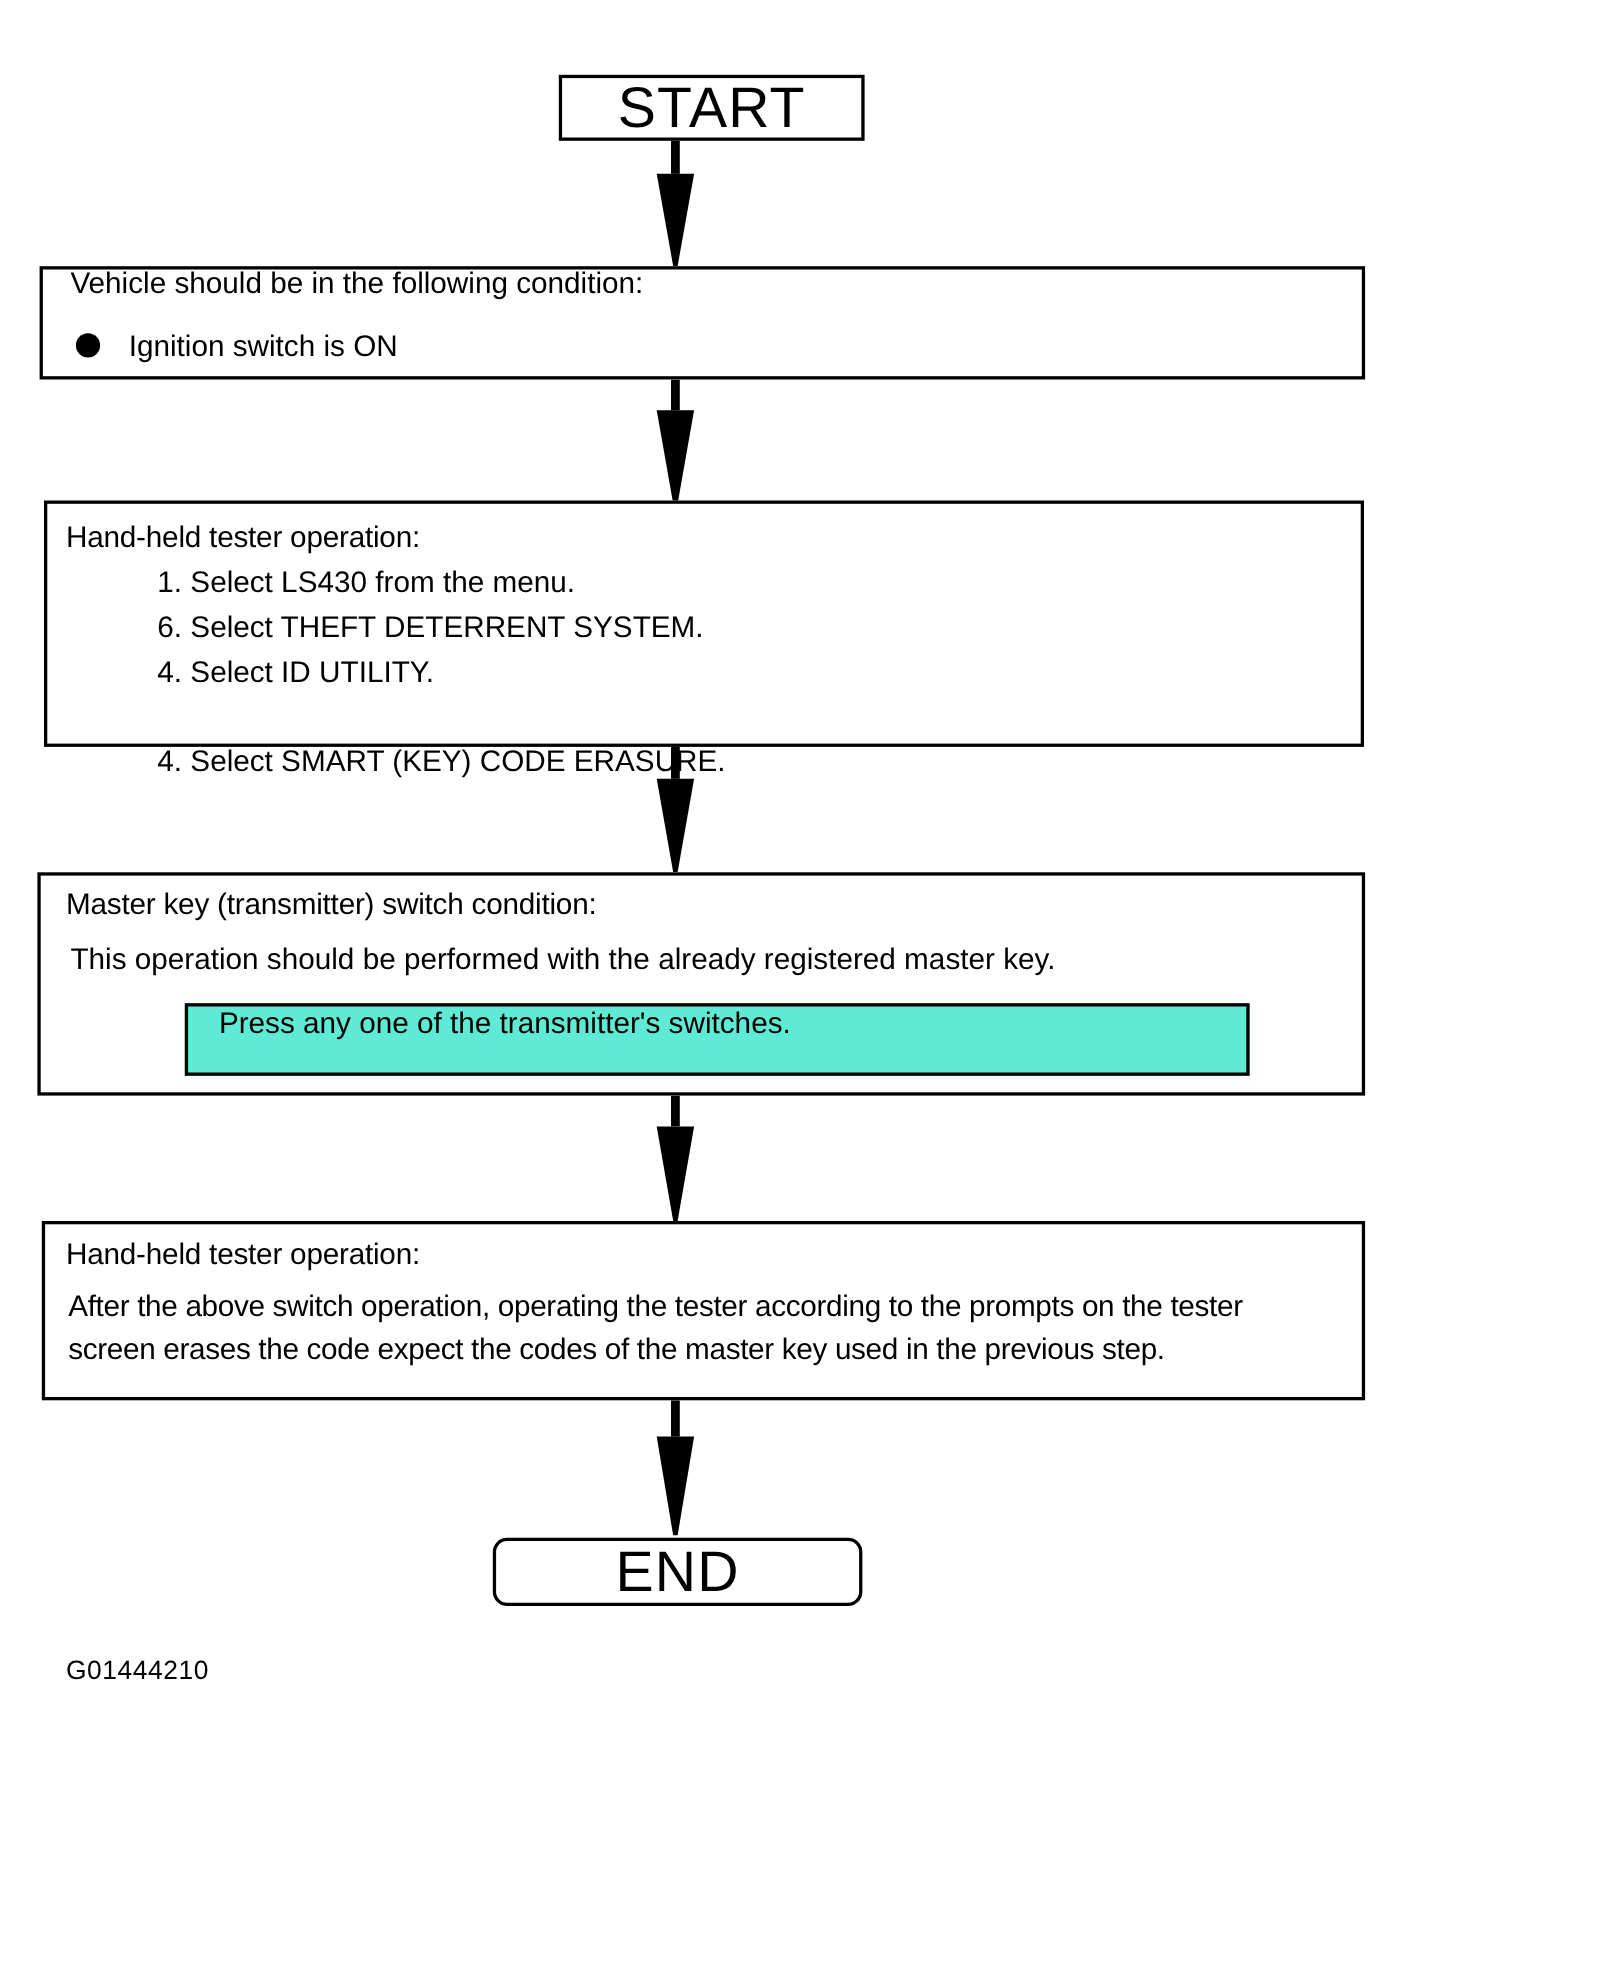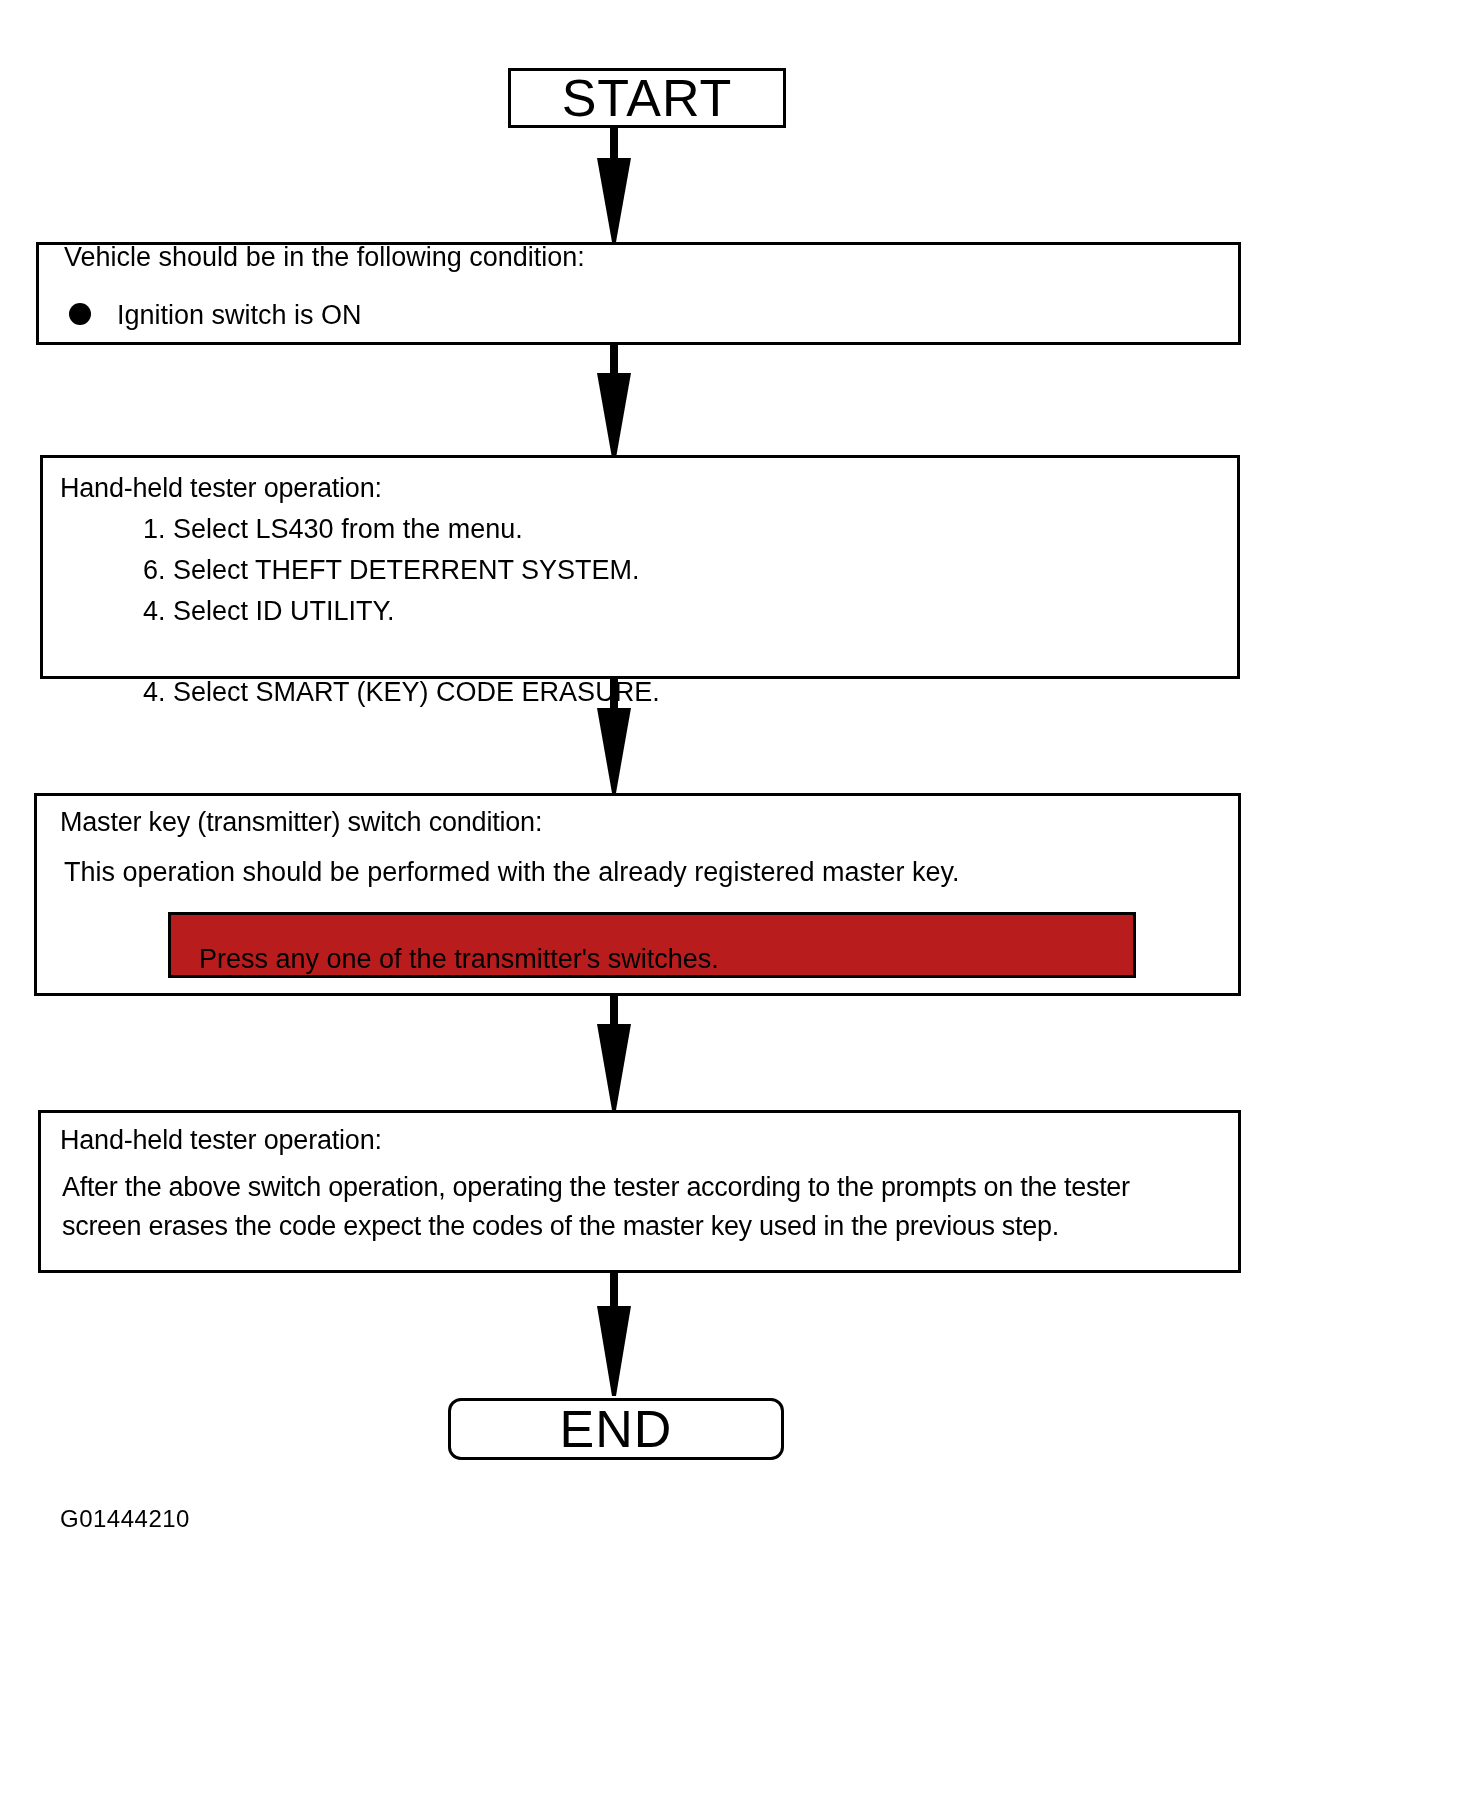--- a/index.html
+++ b/index.html
@@ -71,24 +71,24 @@
   .num-item {
     position: absolute;
     font-size: 27px;
     white-space: nowrap;
   }
 
   
   .inner-box {
     position: absolute;
     border: 3px solid #000;
-    background: #b91c1c;
+    background: #5eead4;
     box-sizing: border-box;
     display: flex;
-    align-items: flex-end;
+    align-items: flex-start;
   }
   .inner-box span {
     font-size: 27px;
     padding-left: 28px;
   }
 
   
   .arrow {
     position: absolute;
   }

